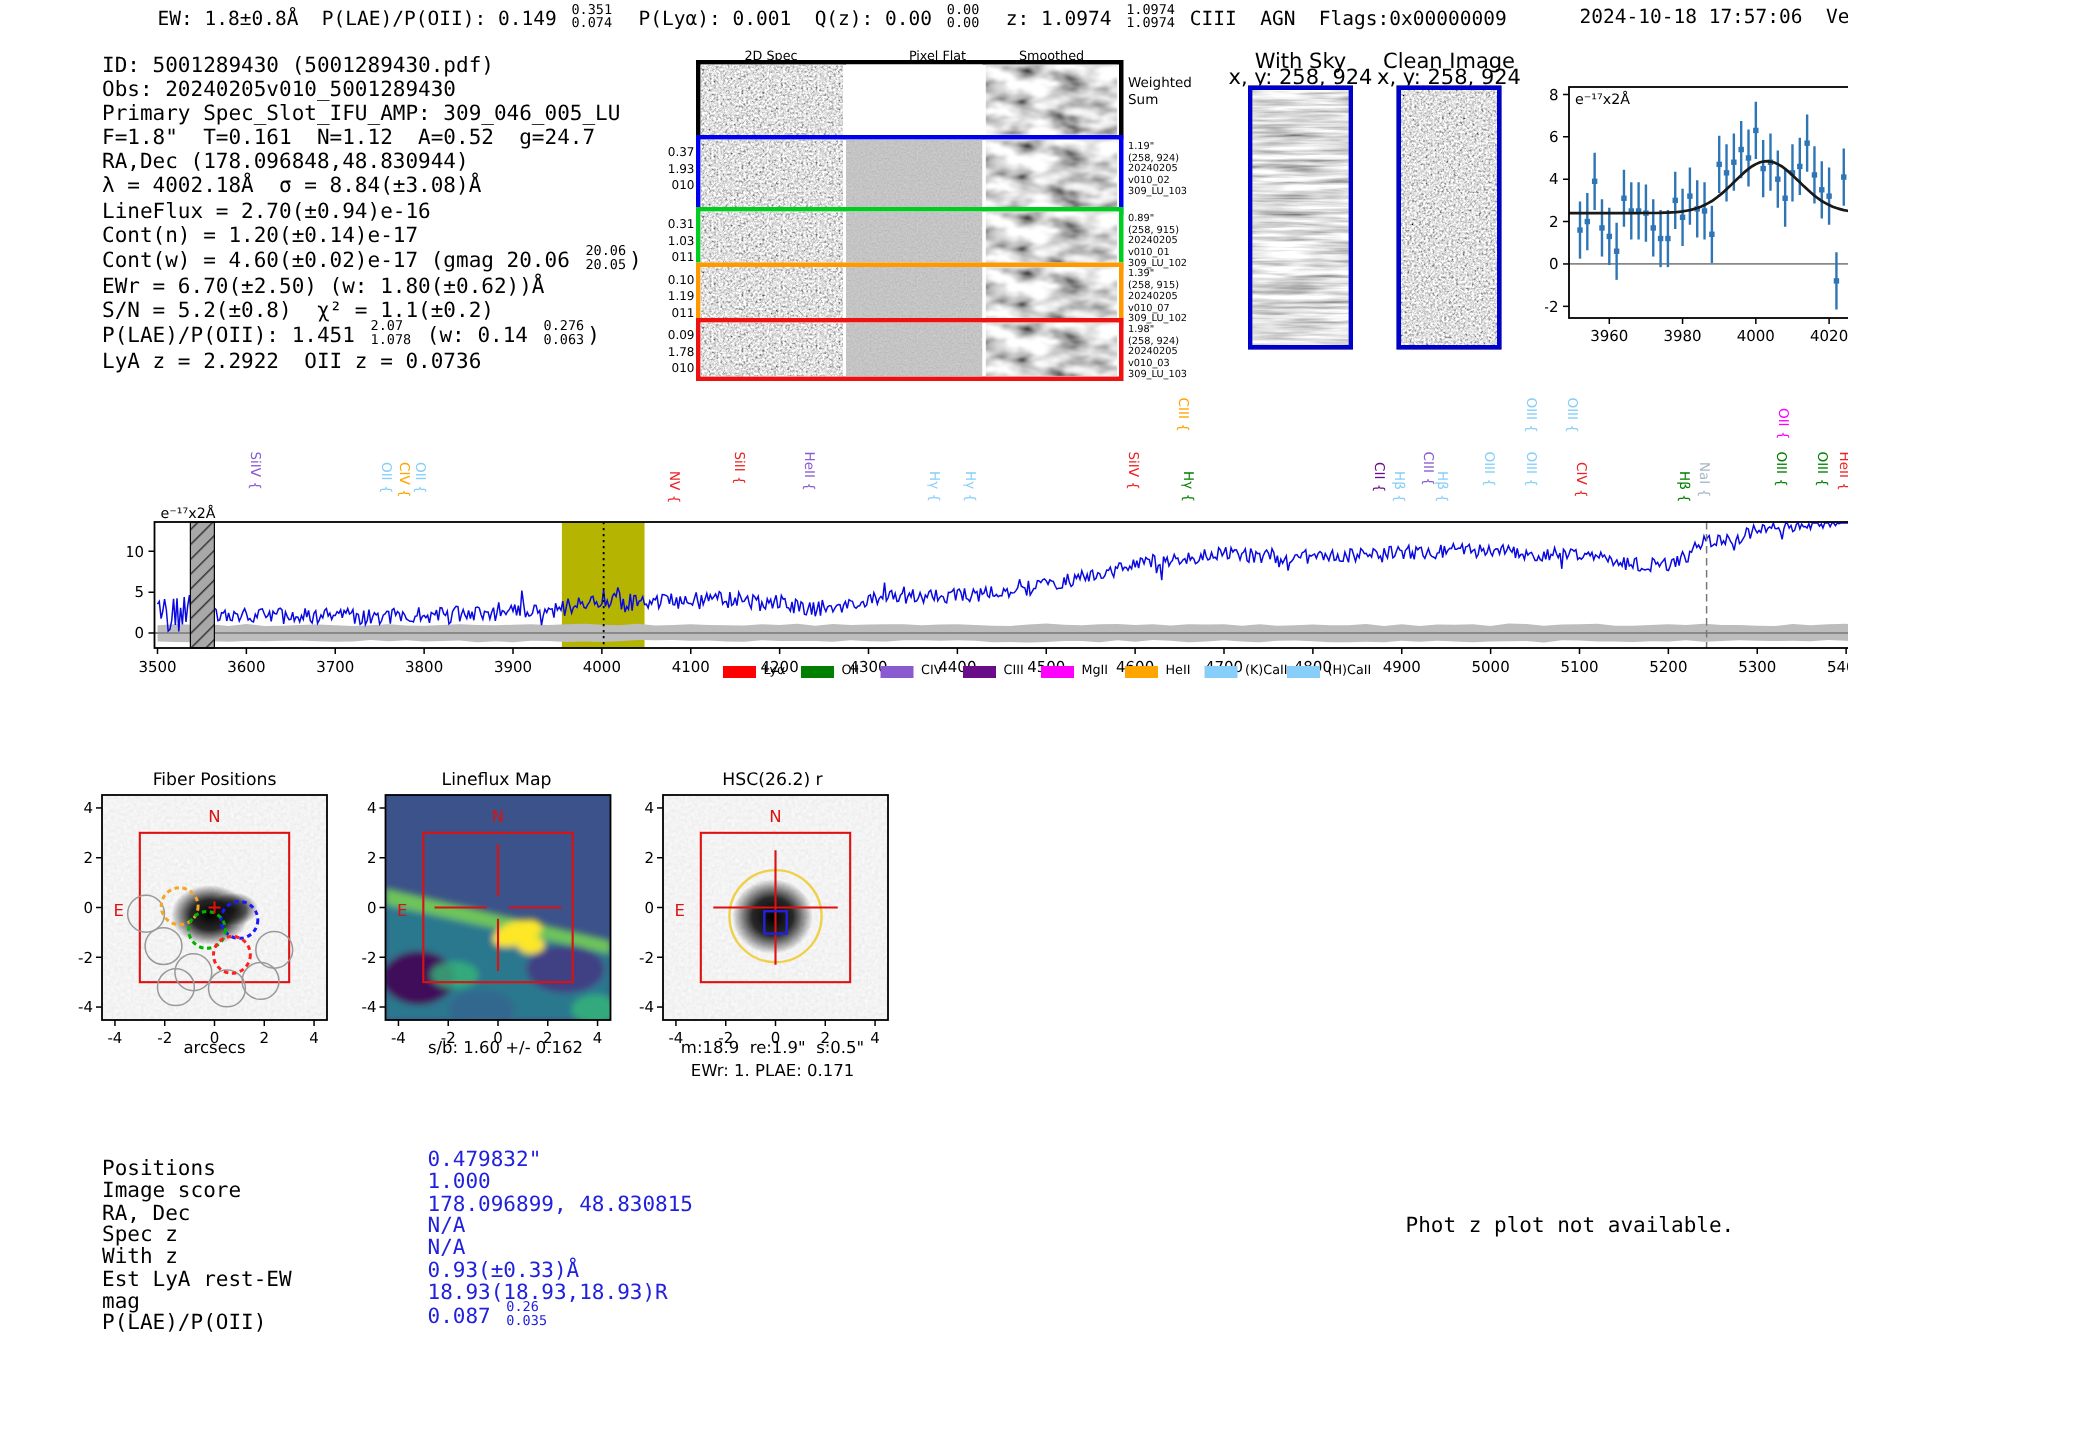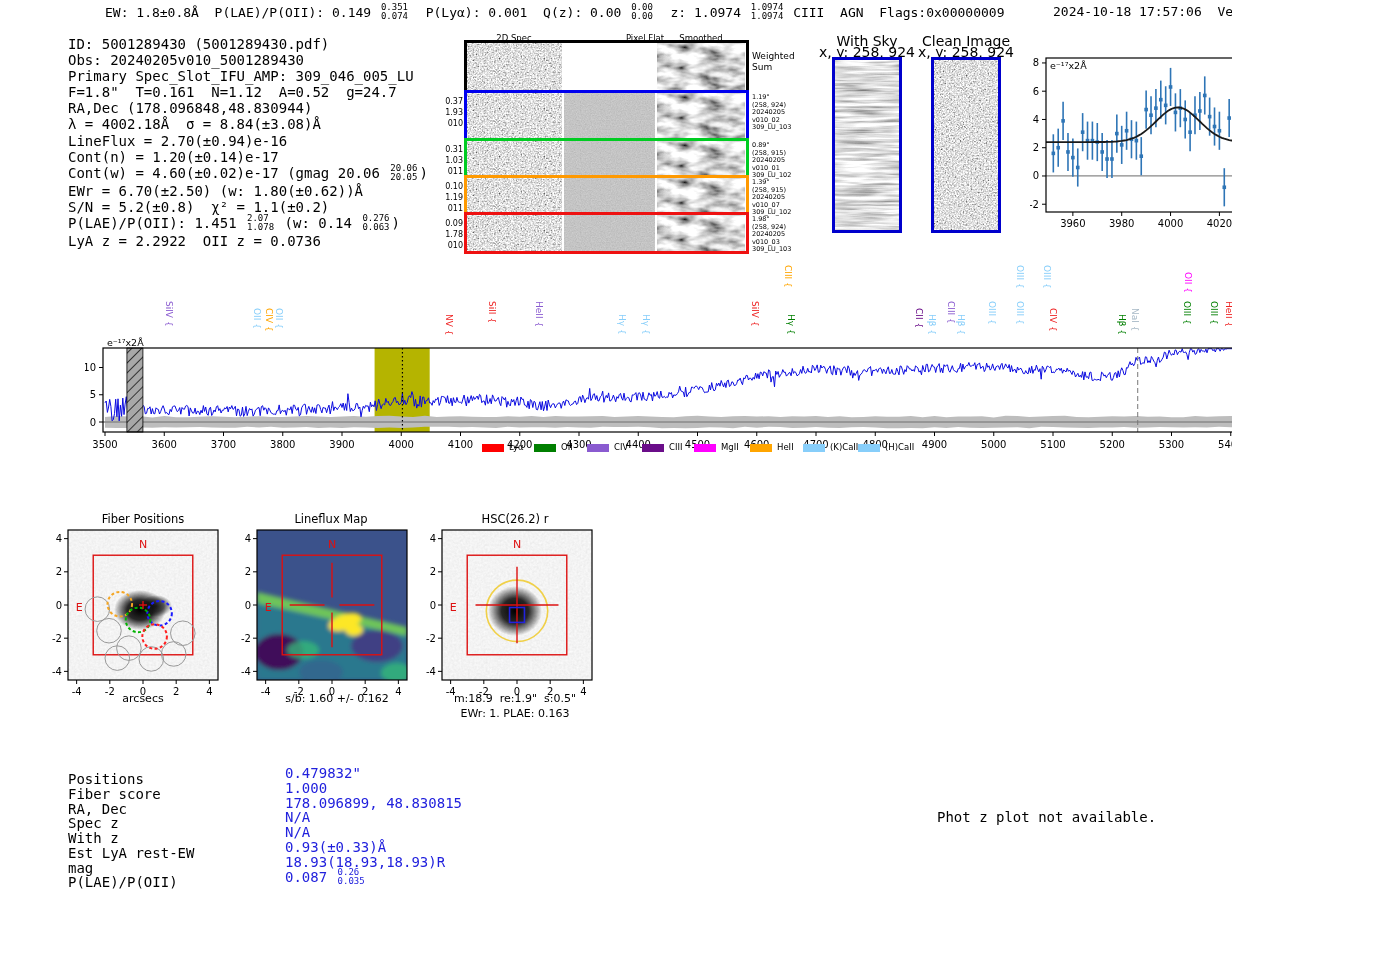--- a/index.html
+++ b/index.html
@@ -104,21 +104,21 @@
     </defs>
   </svg>
 
   <div class="hdr" id="header-left" style="left:105px">EW: 1.8±0.8Å  P(LAE)/P(OII): 0.149 <span class="frac"><span>0.351</span><span>0.074</span></span>  P(Lyα): 0.001  Q(z): 0.00 <span class="frac"><span>0.00</span><span>0.00</span></span>  z: 1.0974 <span class="frac"><span>1.0974</span><span>1.0974</span></span> CIII  AGN  Flags:0x00000009</div>
   <div class="hdr" style="left:1053px"><span>2024-10-18 17:57:06</span><span>  </span><span>Version 1.22.2</span></div>
 
   <div id="info-block"><div class="iline">ID: 5001289430 (5001289430.pdf)</div><div class="iline">Obs: 20240205v010_5001289430</div><div class="iline">Primary Spec_Slot_IFU_AMP: 309_046_005_LU</div><div class="iline">F=1.8"  T=0.161  N=1.12  A=0.52  g=24.7</div><div class="iline">RA,Dec (178.096848,48.830944)</div><div class="iline">λ = 4002.18Å  σ = 8.84(±3.08)Å</div><div class="iline">LineFlux = 2.70(±0.94)e-16</div><div class="iline">Cont(n) = 1.20(±0.14)e-17</div><div class="iline">Cont(w) = 4.60(±0.02)e-17 (gmag 20.06 <span class="frac"><span>20.06</span><span>20.05</span></span>)</div><div class="iline">EWr = 6.70(±2.50) (w: 1.80(±0.62))Å</div><div class="iline">S/N = 5.2(±0.8)  χ² = 1.1(±0.2)</div><div class="iline">P(LAE)/P(OII): 1.451 <span class="frac"><span>2.07</span><span>1.078</span></span> (w: 0.14 <span class="frac"><span>0.276</span><span>0.063</span></span>)</div><div class="iline">LyA z = 2.2922  OII z = 0.0736</div></div>
 
   <div id="cutgrid">
       <div class="gridhdr" style="left: 514px;">2D Spec</div>
-      <div class="gridhdr" style="left: 645px; text-align: center;">Pixel Flat</div>
+      <div class="gridhdr" style="left: 625px; text-align: center;">Pixel Flat</div>
       <div class="gridhdr" style="left: 701px; text-align: center;">Smoothed</div>
       <div class="cutrow" style="left: 464px; top: 40px; width: 285px; height: 53px; border: 3px solid rgb(0, 0, 0);">
         <div class="cutcell" style="left: 0px; top: 0px; width: 95px; height: 47px;"><svg width="95" height="47">
             <rect x="0" y="0" width="95" height="47" fill="#808080" filter="url(#fGrain)"></rect>
           </svg></div>
         <div class="cutcell" style="left: 97px; top: 0px; width: 91px; height: 47px; background: rgb(255, 255, 255);"></div>
         <div class="cutcell" style="left: 190px; top: 0px; width: 88px; height: 47px;"><svg width="88" height="47">
             <rect x="0" y="0" width="88" height="47" fill="#808080" filter="url(#fSmooth)"></rect>
           </svg></div>
       </div>
@@ -579,20 +579,20 @@
       <line x1="69.51769911504425" y1="85" x2="152.48230088495575" y2="85" stroke="#dd1111" stroke-width="1.4"></line>
       <line x1="111" y1="46.83628318584071" x2="111" y2="123.16371681415929" stroke="#dd1111" stroke-width="1.4"></line>
       <rect x="103.53318584070796" y="87.48893805309734" width="14.933628318584072" height="14.933628318584072" fill="none" stroke="#2222dd" stroke-width="1.6"></rect>
       <text x="111" y="27.754424778761063" text-anchor="middle" font-size="11" fill="#dd1111" font-family="DejaVu Sans, sans-serif">N</text>
       <text x="47.11725663716814" y="90.65929203539822" text-anchor="middle" font-size="11" fill="#dd1111" font-family="DejaVu Sans, sans-serif">E</text>
     </svg>
 
   <div class="plot-xlabel" style="left:143px;top:692px">arcsecs</div>
   <div class="plot-xlabel" style="left:337px;top:692px">s/b: 1.60 +/- 0.162</div>
   <div class="plot-xlabel" style="left:515px;top:692px">m:18.9  re:1.9"  s:0.5"</div>
-  <div class="plot-xlabel" style="left:515px;top:707px">EWr: 1. PLAE: 0.163</div>
-
-  <div class="mt-col" id="mt-labels" style="left:68px;top:772px"><div>Positions</div><div>Fiber score</div><div>RA, Dec</div><div>Spec z</div><div>With z</div><div>Est LyA rest-EW</div><div>mag</div><div>P(LAE)/P(OII)</div></div>
+  <div class="plot-xlabel" style="left:515px;top:707px">EWr: 1. PLAE: 0.171</div>
+
+  <div class="mt-col" id="mt-labels" style="left:68px;top:772px"><div>Positions</div><div>Image score</div><div>RA, Dec</div><div>Spec z</div><div>With z</div><div>Est LyA rest-EW</div><div>mag</div><div>P(LAE)/P(OII)</div></div>
   <div class="mt-col vals" id="mt-values" style="left:285px;top:766px"><div>0.479832"</div><div>1.000</div><div>178.096899, 48.830815</div><div>N/A</div><div>N/A</div><div>0.93(±0.33)Å</div><div>18.93(18.93,18.93)R</div><div>0.087 <span class="frac"><span>0.26</span><span>0.035</span></span></div></div>
 
   <div id="photz">Phot z plot not available.</div>
 
 </div>
 
 </body></html>

